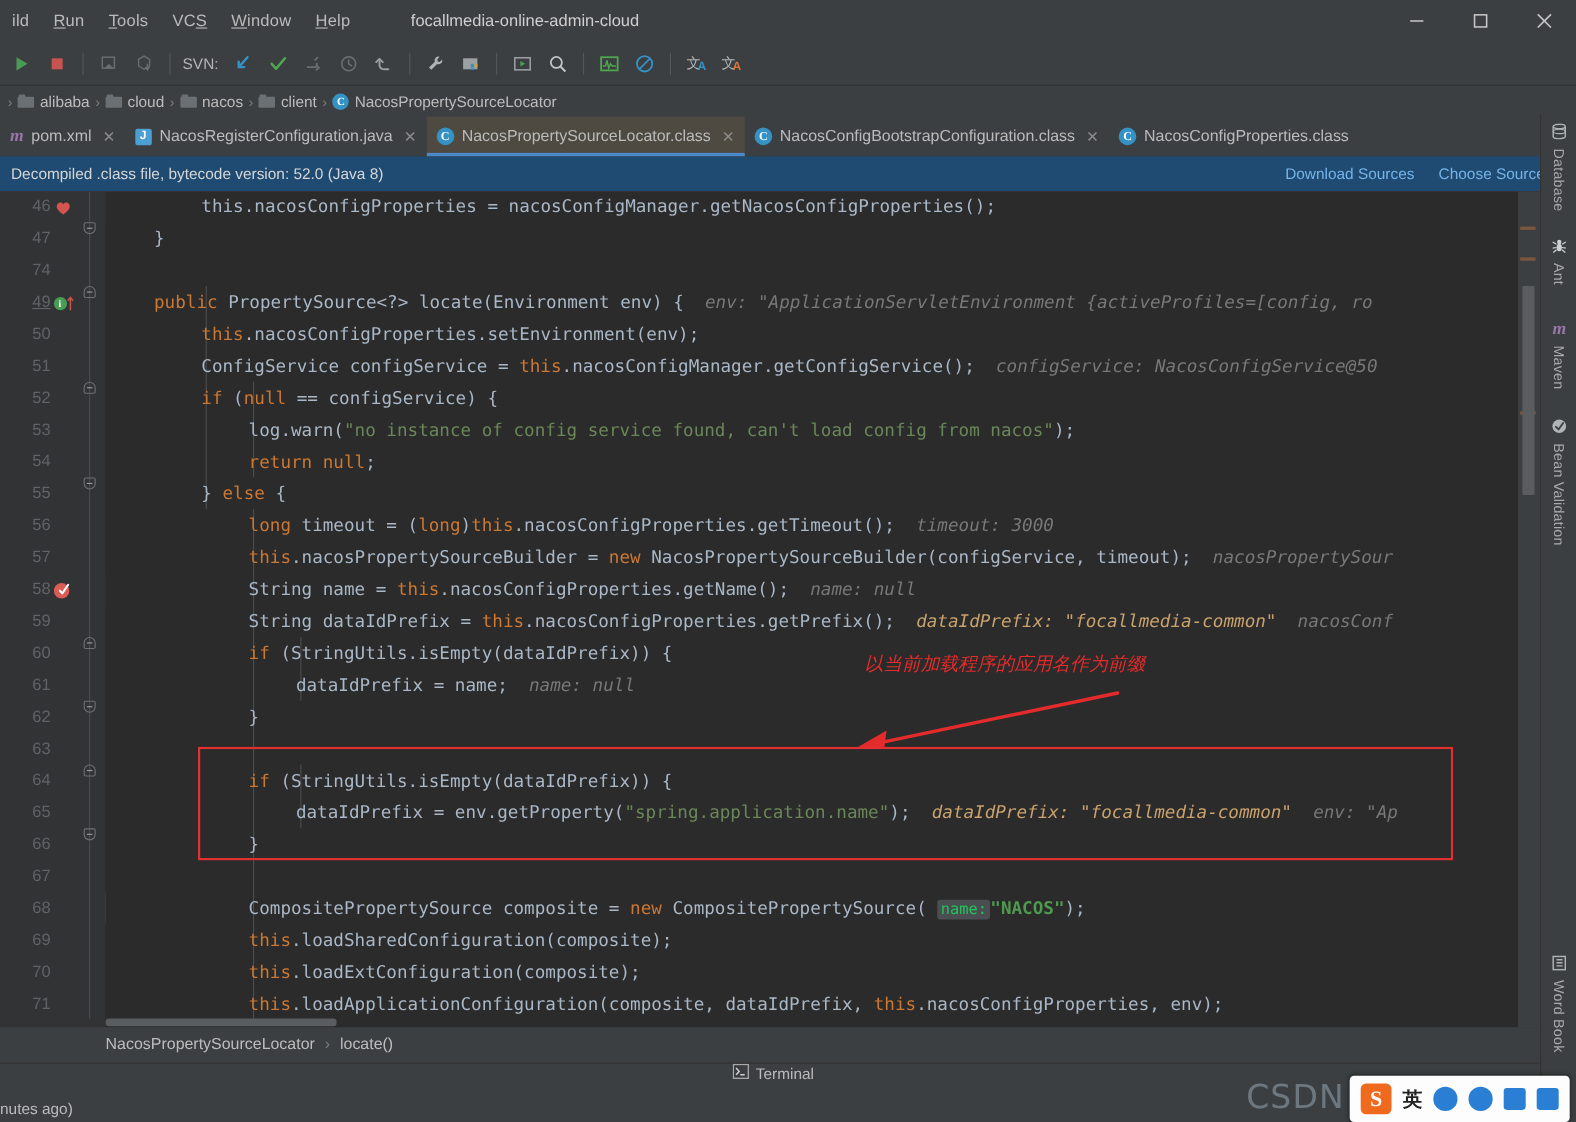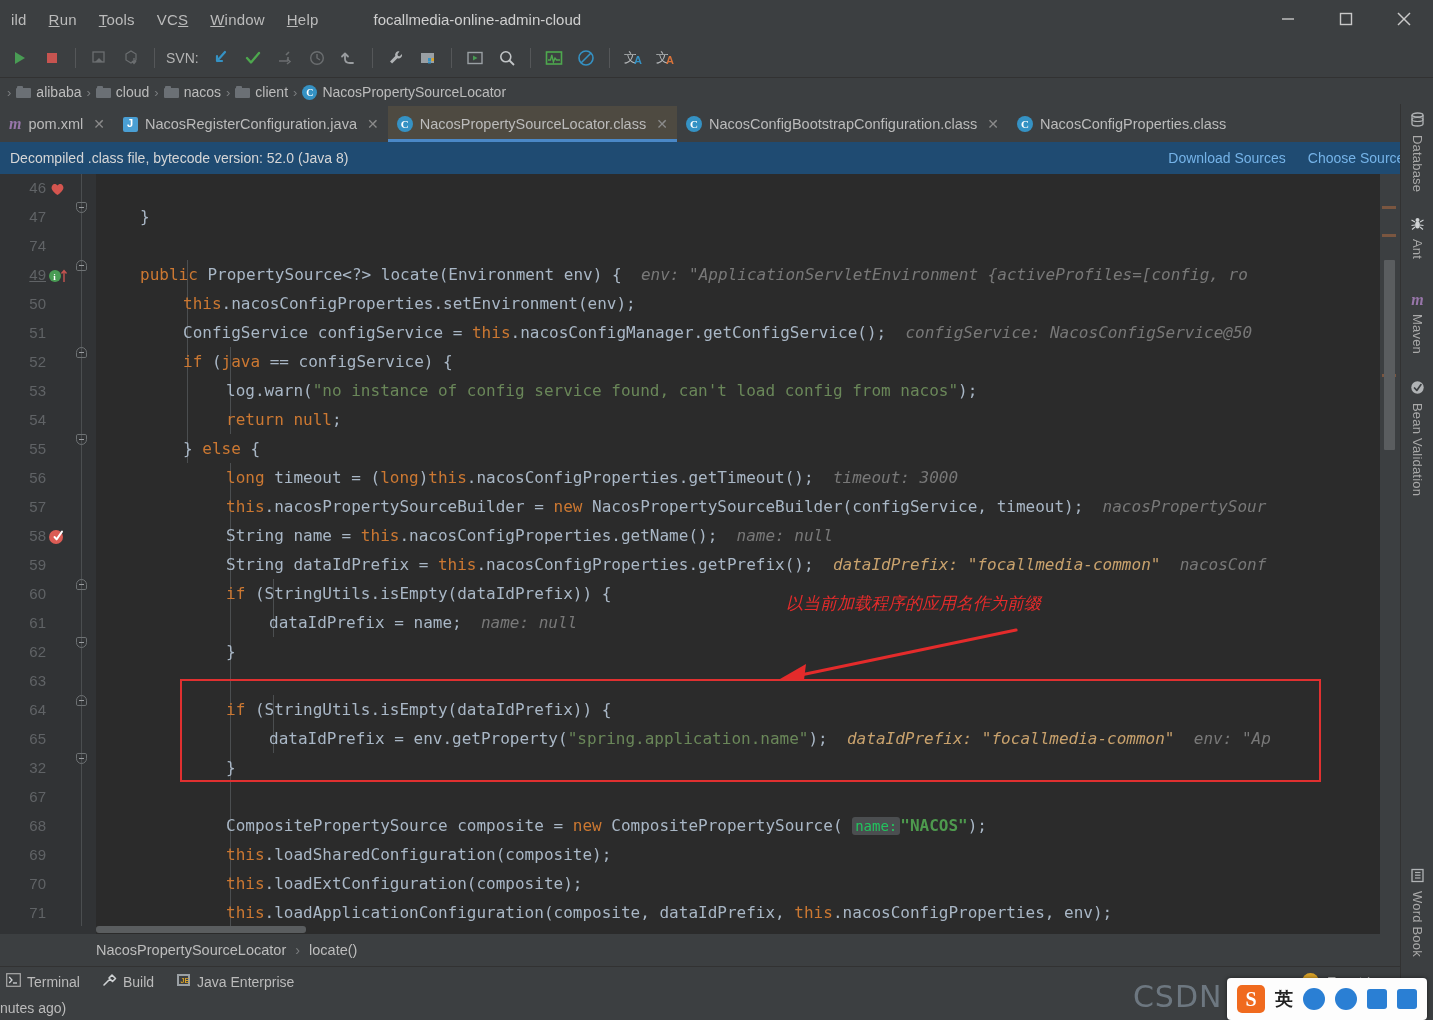--- a/index.html
+++ b/index.html
@@ -237,20 +237,21 @@
   #crumbbar {
     position: absolute; left: 0; right: 33px; bottom: 54px; height: 32px;
     background: #3c3f41; display: flex; align-items: center;
     padding-left: 96px; font-size: 14.5px; color: #bdbdbd;
   }
   #statusbar {
     position: absolute; left: 0; right: 33px; bottom: 24px; height: 30px;
     background: #3c3f41; display: flex; align-items: center;
     padding-left: 6px; gap: 22px; font-size: 14px; color: #bbbbbb;
     border-top: 1px solid #323232;
+    flex-direction: column;
   }
   .sb-item { display: flex; align-items: center; gap: 6px; }
   #statusbar-right {
     margin-left: auto; display: flex; align-items: center;
     gap: 8px; padding-right: 10px;
   }
   .badge-count {
     width: 17px; height: 17px; border-radius: 50%;
     background: #d9a227; color: #2b2b2b; font-size: 11px;
     display: flex; align-items: center; justify-content: center;
@@ -524,21 +525,21 @@
     <div class="lnum" style="top:289px;">56</div>
     <div class="lnum" style="top:318px;">57</div>
     <div class="lnum" style="top:347px;">58</div>
     <div class="lnum" style="top:376px;">59</div>
     <div class="lnum" style="top:405px;">60</div>
     <div class="lnum" style="top:434px;">61</div>
     <div class="lnum" style="top:463px;">62</div>
     <div class="lnum" style="top:492px;">63</div>
     <div class="lnum" style="top:521px;">64</div>
     <div class="lnum" style="top:550px;">65</div>
-    <div class="lnum" style="top:579px;">32</div>
+    <div class="lnum" style="top:579px;">66</div>
     <div class="lnum" style="top:608px;">67</div>
     <div class="lnum" style="top:637px;">68</div>
     <div class="lnum" style="top:666px;">69</div>
     <div class="lnum" style="top:695px;">70</div>
     <div class="lnum" style="top:724px;">71</div>
     <div class="lnum" style="top:753px;">72</div>
 
     <div style="position:absolute;left:50px;top:8px;">
       <svg width="15" height="14" viewBox="0 0 15 14">
           <path d="M7.5 13 C2 9 0.5 6 2.3 3.4 C3.8 1.3 6.4 1.7 7.5 3.6 C8.6 1.7 11.2 1.3 12.7 3.4 C14.5 6 13 9 7.5 13 Z" fill="#d4554f"></path>
@@ -569,30 +570,31 @@
     <div class="fold end" style="top:579px;"></div>
   </div>
 
   <div id="code-area">
     <div class="indent-guide" style="left:91px;  top:86px;  height:203px;"></div>
     <div class="indent-guide" style="left:134px; top:173px; height:87px;"></div>
     <div class="indent-guide" style="left:134px; top:289px; height:463px;"></div>
     <div class="indent-guide" style="left:177px; top:405px; height:58px;"></div>
     <div class="indent-guide" style="left:177px; top:521px; height:58px;"></div>
 
+    <div class="ln" style="top:-1px;"><span style="padding-left:87px">this.nacosConfigProperties = nacosConfigManager.getNacosConfigProperties();</span></div>
     <div class="ln" style="top:28px;"><span style="padding-left:44px">}</span></div>
     <div class="ln" style="top:57px;"></div>
 
     <div class="ln" style="top:86px;"><span style="padding-left:44px"><span class="kw">public</span> PropertySource&lt;?&gt; <span class="txt">locate</span>(Environment env) {</span>&nbsp;&nbsp;<span class="hint">env: "ApplicationServletEnvironment {activeProfiles=[config, ro</span></div>
 
     <div class="ln" style="top:115px;"><span style="padding-left:87px"><span class="kw">this</span>.nacosConfigProperties.setEnvironment(env);</span></div>
 
     <div class="ln" style="top:144px;"><span style="padding-left:87px">ConfigService configService = <span class="kw">this</span>.nacosConfigManager.getConfigService();</span>&nbsp;&nbsp;<span class="hint">configService: NacosConfigService@50</span></div>
 
-    <div class="ln" style="top:173px;"><span style="padding-left:87px"><span class="kw">if</span> (<span class="kw">java</span> == configService) {</span></div>
+    <div class="ln" style="top:173px;"><span style="padding-left:87px"><span class="kw">if</span> (<span class="kw">null</span> == configService) {</span></div>
 
     <div class="ln" style="top:202px;"><span style="padding-left:130px">log.warn(<span class="str">"no instance of config service found, can't load config from nacos"</span>);</span></div>
 
     <div class="ln" style="top:231px;"><span style="padding-left:130px"><span class="kw">return null</span>;</span></div>
 
     <div class="ln" style="top:260px;"><span style="padding-left:87px">} <span class="kw">else</span> {</span></div>
 
     <div class="ln" style="top:289px;"><span style="padding-left:130px"><span class="kw">long</span> timeout = (<span class="kw">long</span>)<span class="kw">this</span>.nacosConfigProperties.getTimeout();</span>&nbsp;&nbsp;<span class="hint">timeout: 3000</span></div>
 
     <div class="ln" style="top:318px;"><span style="padding-left:130px"><span class="kw">this</span>.nacosPropertySourceBuilder = <span class="kw">new</span> NacosPropertySourceBuilder(configService, timeout);</span>&nbsp;&nbsp;<span class="hint">nacosPropertySour</span></div>

